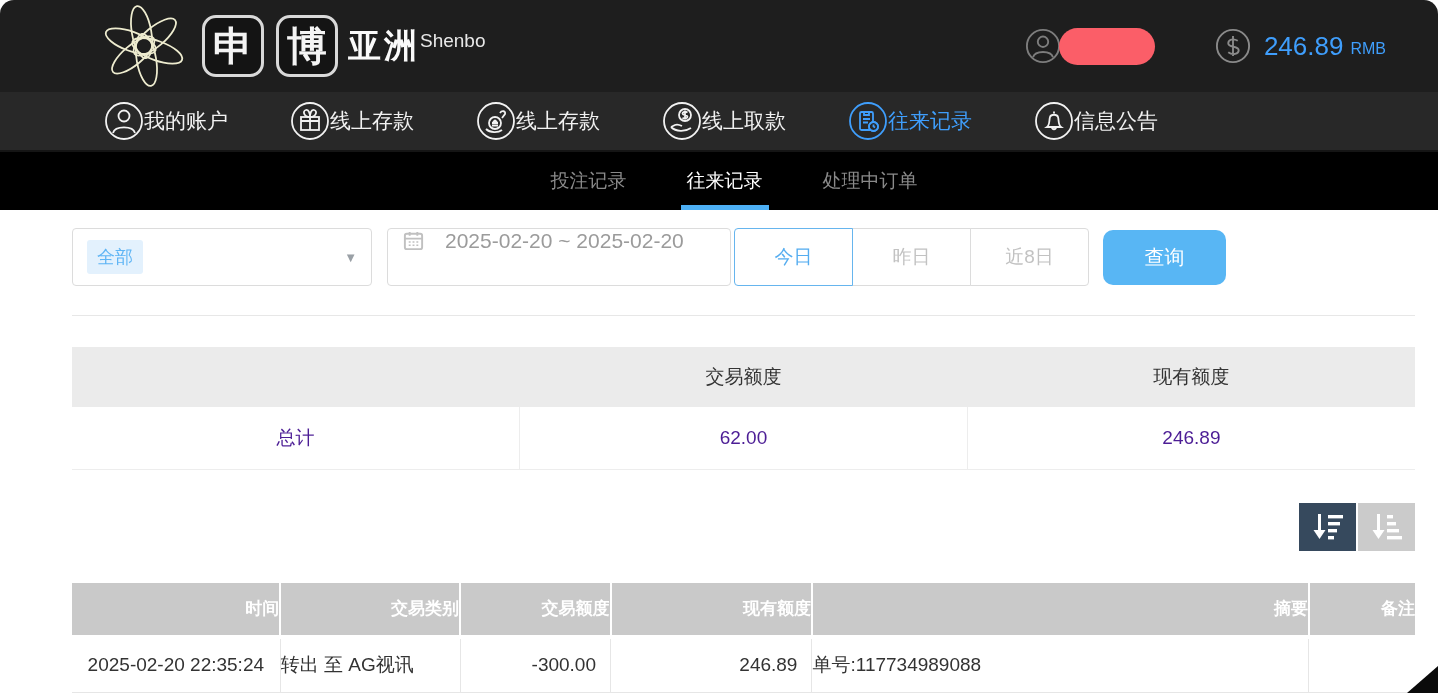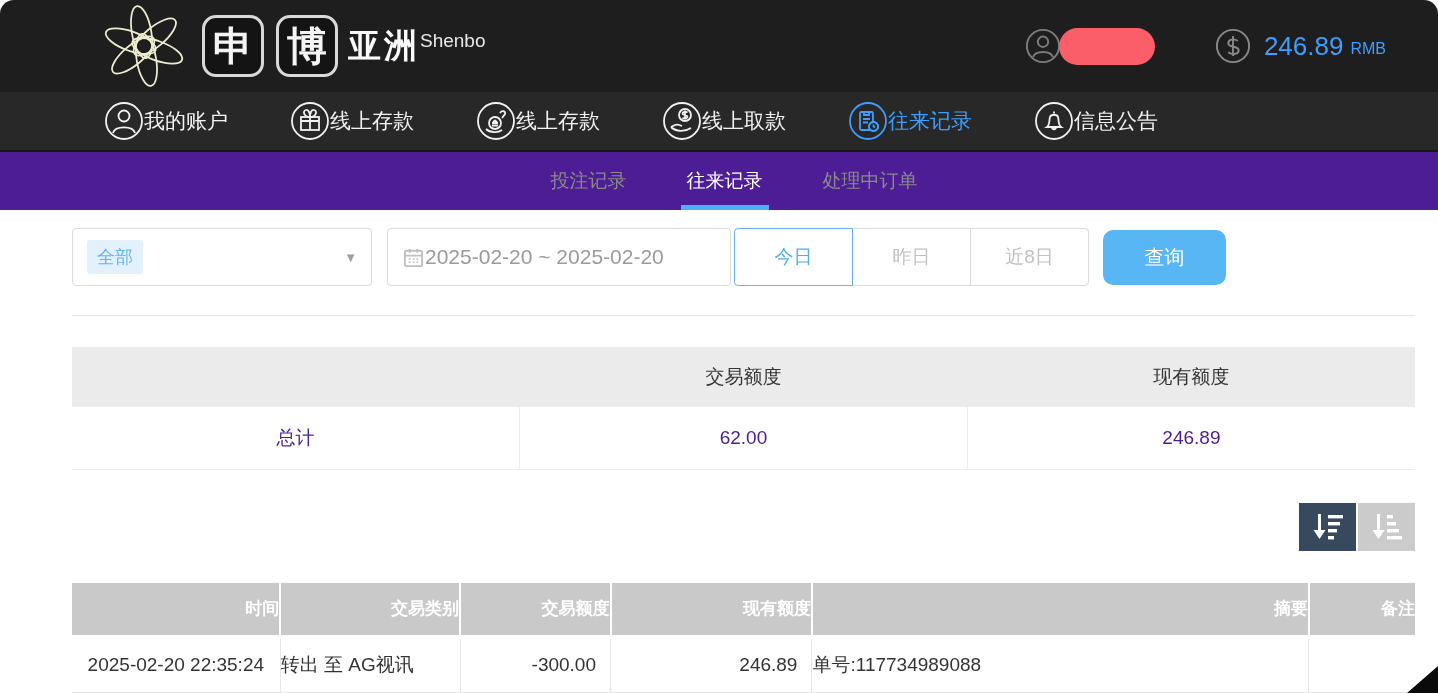--- a/index.html
+++ b/index.html
@@ -26,39 +26,39 @@
 
   
   .nav-bar { height:60px; background:#282828; border-bottom:2px solid #151515;
     display:flex; align-items:center; padding-left:104px; gap:62px; }
   .nav-item { display:flex; align-items:center; color:#f2f2f2;
     font-size:21px; font-weight:500; cursor:pointer; }
   .nav-item svg { width:40px; height:40px; }
   .nav-item.active { color:#3f9efc; }
 
   
-  .tab-bar { height:58px; background:#4c1d95; display:flex; justify-content:center;
+  .tab-bar { height:58px; background:#000000; display:flex; justify-content:center;
     align-items:stretch; gap:48px; padding-left:30px; }
   .tab { font-size:19px; color:#8a8a8a; display:flex; align-items:center;
     position:relative; cursor:pointer; padding:0 6px; }
   .tab.active { color:#ffffff; }
   .tab.active::after { content:""; position:absolute; left:0; right:0; bottom:0;
     height:5px; background:#4db0f5; }
 
   
   .content { padding:18px 23px 0 72px; }
   .filter-row { display:flex; align-items:center; }
   .select-box { width:300px; height:58px; border:1px solid #dcdcdc; border-radius:4px;
     display:flex; align-items:center; justify-content:space-between; padding:0 14px;
     background:#fff; cursor:pointer; }
   .select-tag { background:#e3f1fd; color:#5fb5f5; font-size:18px; padding:5px 10px;
     border-radius:3px; }
   .select-caret { color:#9aa0a6; font-size:13px; }
   .date-box { margin-left:15px; width:344px; height:58px; border:1px solid #dcdcdc;
-    border-radius:4px; display:flex; align-items:center; padding:0 14px; gap:0;
+    border-radius:4px; display:flex; padding:0 14px; gap:20px;
     background:#fff; cursor:text; }
   .date-text { color:#9b9b9b; font-size:21px; white-space:nowrap; }
   .btn-group { margin-left:3px; display:flex;justify-content:space-between; }
   .qbtn { width:119px; height:58px; background:#fff; border:1px solid #dcdcdc;
     font-size:19px; color:#c2c2c2; cursor:pointer;
     font-family:"Liberation Sans","DejaVu Sans",sans-serif; }
   .qbtn + .qbtn { margin-left:-1px; }
   .qbtn:first-child { border-radius:4px 0 0 4px; }
   .qbtn:last-child { border-radius:0 4px 4px 0; }
   .qbtn.active { border:1px solid #66b5ee; color:#55adf0; position:relative; z-index:1; }

